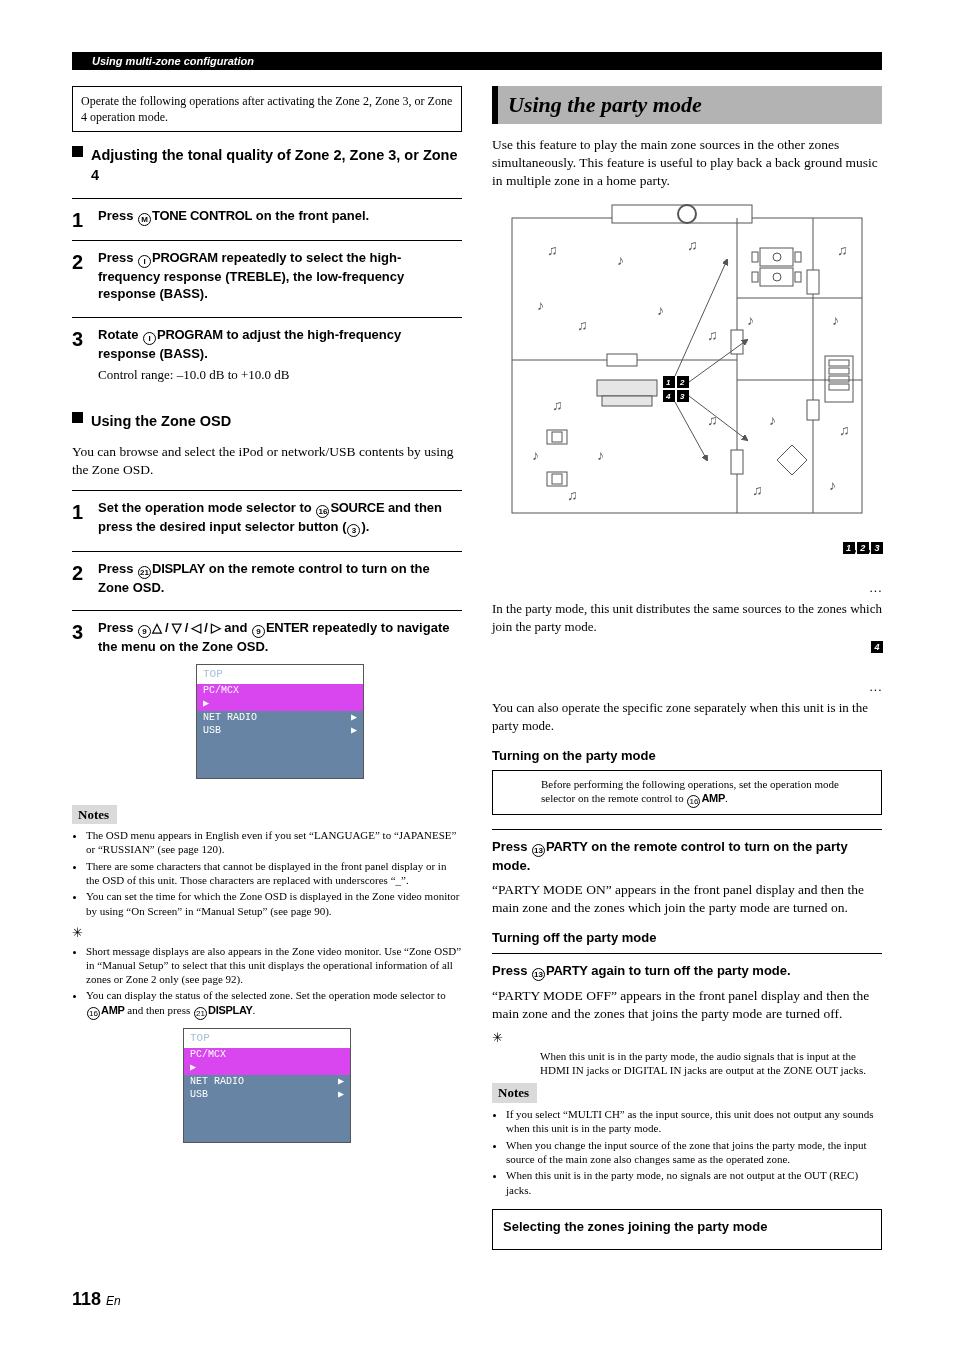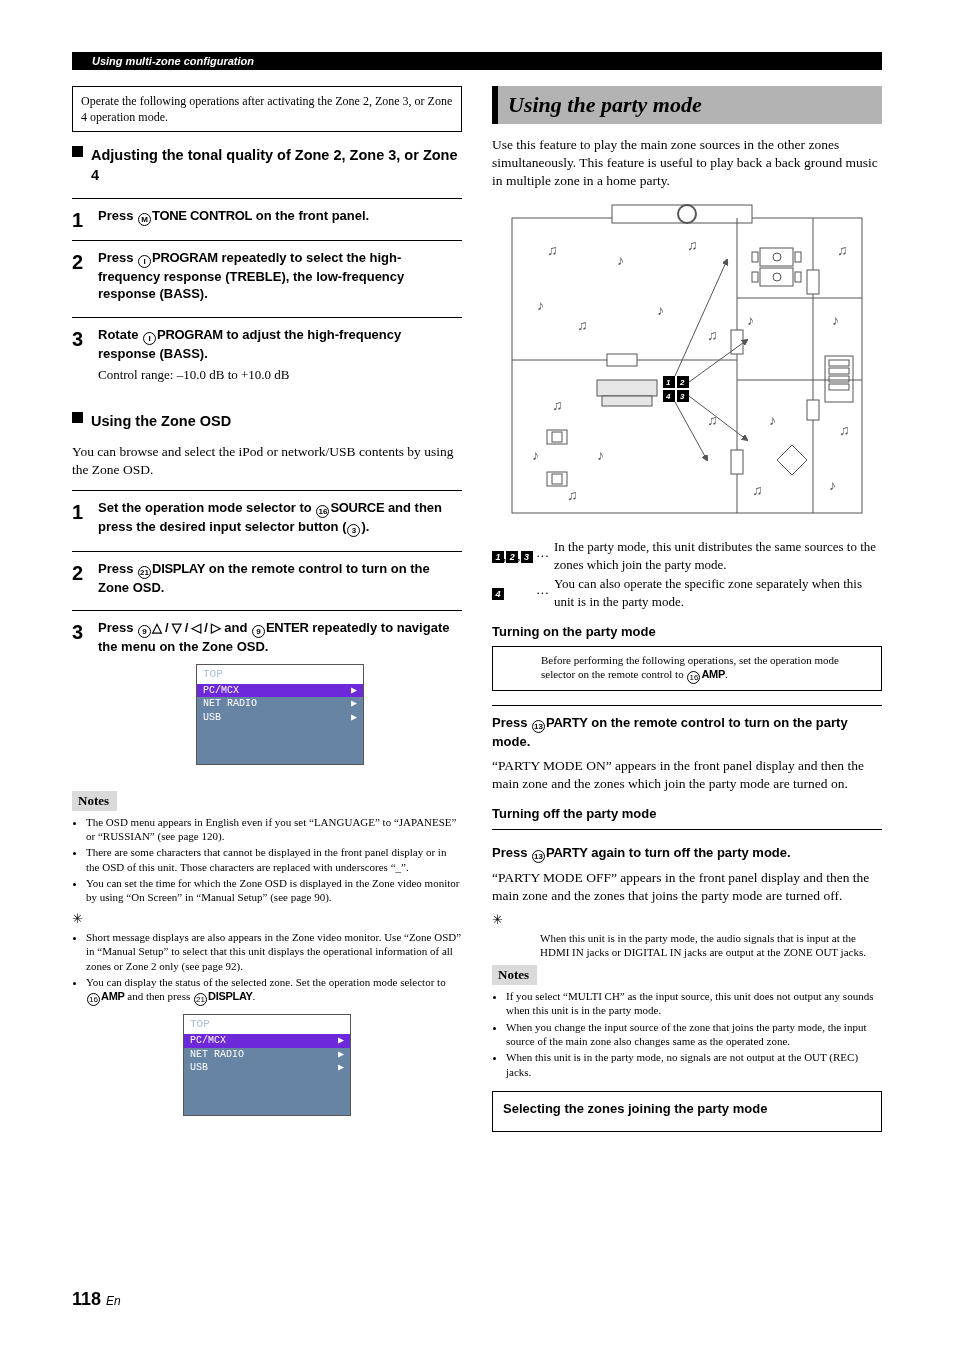--- a/index.html
+++ b/index.html
@@ -109,21 +109,21 @@
     padding: 2px 6px;
   }
   .osd-body {
     background: #6884a4;
     color: #fff;
     font-family: "Courier New", monospace;
     font-size: 10px;
     padding: 0;
   }
   .osd-row { display: flex; justify-content: space-between; padding: 0 6px; }
-  .osd-row.sel { background: #6d28d9; }
+  .osd-row.sel { background: #d946ef; flex-direction: column; }
   .osd-pad { height: 40px; }
   .notes-hdr {
     background: #dadada;
     font-family: "Times New Roman", serif;
     font-weight: bold;
     font-size: 13px;
     display: inline-block;
     padding: 1px 8px 1px 6px;
     margin: 6px 0 4px 0;
   }
@@ -151,23 +151,24 @@
   }
   .figure {
     width: 360px;
     height: 320px;
     margin: 8px auto 18px auto;
     position: relative;
   }
   .figure svg { width: 100%; height: 100%; }
   .legend-row {
     display: flex;
-    align-items: center;
+    align-items: flex-end;
     font-size: 13px;
     margin-bottom: 2px;
+    flex-direction: column;
   }
   .legend-row .tags { flex: 0 0 44px; }
   .inv {
     display: inline-block;
     background: #000;
     color: #fff;
     font-family: Arial, sans-serif;
     font-size: 9px;
     font-style: italic;
     font-weight: bold;
@@ -453,21 +454,21 @@
 
     <div style="border-top:1px solid #000; margin-top:6px; padding-top:8px;">
       <div class="bold-sans" style="margin-top:0;">
         <span>Press </span><span class="circ">13</span><span class="kw">PARTY</span><span> on the remote control to turn on the party mode.</span>
       </div>
       <div class="body-p">“PARTY MODE ON” appears in the front panel display and then the main zone and the zones which join the party mode are turned on.</div>
     </div>
 
     <div class="bold-sans">Turning off the party mode</div>
 
-    <div style="border-top:1px solid #000; margin-top:6px; padding-top:14px;">
+    <div style="border-top:1px solid #000; margin-top:6px; padding-top:8px;">
       <div class="bold-sans" style="margin-top:0;">
         <span>Press </span><span class="circ">13</span><span class="kw">PARTY</span><span> again to turn off the party mode.</span>
       </div>
       <div class="body-p" style="margin-bottom:4px;">“PARTY MODE OFF” appears in the front panel display and then the main zone and the zones that joins the party mode are turned off.</div>
     </div>
 
     <div class="tip-icon">✳</div>
     <div class="tiny">When this unit is in the party mode, the audio signals that is input at the HDMI IN jacks or DIGITAL IN jacks are output at the ZONE OUT jacks.</div>
 
     <div class="notes-hdr">Notes</div>

